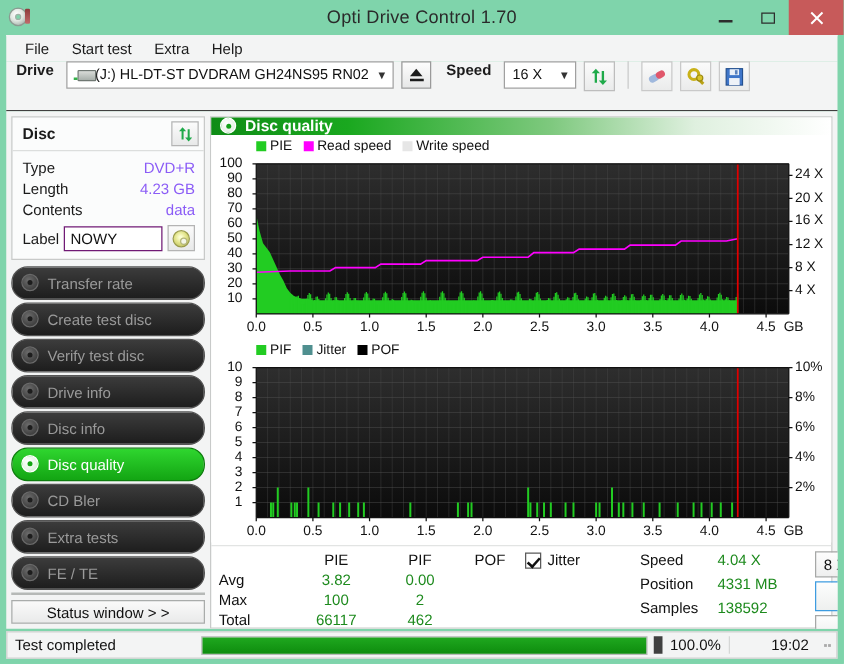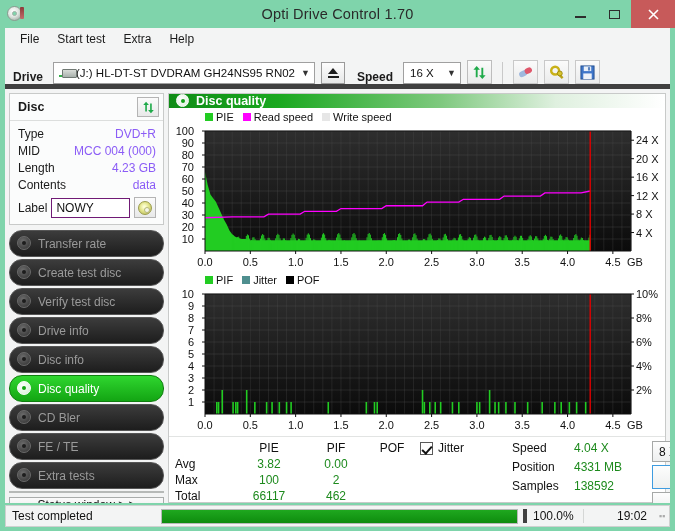--- a/index.html
+++ b/index.html
@@ -51,23 +51,23 @@
   
   .menubar {
     background:#f3f4f4; height:21px; display:flex; align-items:center;
     margin: 0 5px 0 5px; padding-left: 6px; font-size: 12px; color:#1b1b1b;
     border-top: 1px solid #f3f4f4;
     flex: 0 0 21px;
   }
   .menubar .mi { padding: 0 9px; line-height: 21px; cursor: default; }
   
   .toolbar {
-    background:#f3f4f4; height: 40px; display:flex; align-items:flex-end;
+    background:#f3f4f4; height: 40px; display:flex; align-items:flex-start;
     margin: 0 5px; padding: 0 8px; gap:6px; flex: 0 0 40px;
-    border-bottom: 5px solid #404040;
+    border-bottom: 1px solid #404040;
   }
   .tb-label { font-size:12px; font-weight:bold; color:#1b1b1b; margin-right:4px;}
   .drive-combo {
     flex: 0 0 262px; height:22px; background:#ffffff; border:1px solid #a0a0a0;
     display:flex; align-items:center; font-size:11.5px; color:#111; padding-left:3px;
     position:relative;
   }
   .drive-combo .dicon {
     width:15px;height:14px;margin-right:4px;position:relative;flex:0 0 15px;
   }
@@ -230,21 +230,21 @@
     display:flex;align-items:center;justify-content:center; font-size:12px; color:#111;
   }
   
   .statusbar {
     height:22px; margin: 2px 5px 4px 5px; background:#f3f4f4; border:1px solid #cfd1d0;
     display:flex; align-items:center; font-size:12px; color:#111; flex:0 0 22px;
   }
   .sb-text { padding-left:6px; width:155px; flex:0 0 155px;}
   .sb-bar { flex:1; height:15px; border:1px solid #b7b9b8; background:#e8e9e9; position:relative; margin-right:5px;}
   .sb-bar .fill { position:absolute; left:0; top:0; bottom:0; background:linear-gradient(#1fa81f,#0e8c0e); }
-  .sb-pct { width:60px; flex:0 0 60px; border-left:4px solid #404040; padding-left:6px;}
+  .sb-pct { width:60px; flex:0 0 60px; border-left:7px solid #404040; padding-left:6px;}
   .sb-time { width:72px; flex:0 0 72px; border-left:1px solid #d5d7d6; text-align:right; padding-right:8px;}
   .sb-grip { width:14px; flex:0 0 14px; color:#aaa; font-size:9px; text-align:center;}
 </style>
 </head>
 <body>
 
 <div class="window">
 
   <div class="titlebar">
     <div class="app-icon">
@@ -339,24 +339,20 @@
               <path d="M12 3 L12 11 L14.5 11 L11 15 L7.5 11 L10 11 L10 3 Z" fill="#1faa4a"></path>
             </svg>
           </div>
         </div>
         <div class="disc-rows">
           <div class="drow">
             <span class="k">Type</span>
             <span class="v">DVD+R</span>
           </div>
           <div class="drow">
-            <span class="k">MID</span>
-            <span class="v">MCC 004 (000)</span>
-          </div>
-          <div class="drow">
             <span class="k">Length</span>
             <span class="v">4.23 GB</span>
           </div>
           <div class="drow">
             <span class="k">Contents</span>
             <span class="v">data</span>
           </div>
           <div class="label-row">
             <span class="k">Label</span>
             <div class="label-input">NOWY</div>
@@ -415,28 +411,28 @@
               <span class="d"></span>
               <span class="h"></span>
             </span>
           <span>CD Bler</span>
         </div>
         <div class="navbtn">
           <span class="nav-ico">
               <span class="d"></span>
               <span class="h"></span>
             </span>
-          <span>FE / TE</span>
+          <span>Extra tests</span>
         </div>
         <div class="navbtn">
           <span class="nav-ico">
               <span class="d"></span>
               <span class="h"></span>
             </span>
-          <span>Extra tests</span>
+          <span>FE / TE</span>
         </div>
       </div>
 
       <div class="nav-spacer"></div>
       <div class="status-btn">Status window &gt; &gt;</div>
     </div>
 
     <div class="right">
       <div class="panel-head">
         <span class="ph-ico">

